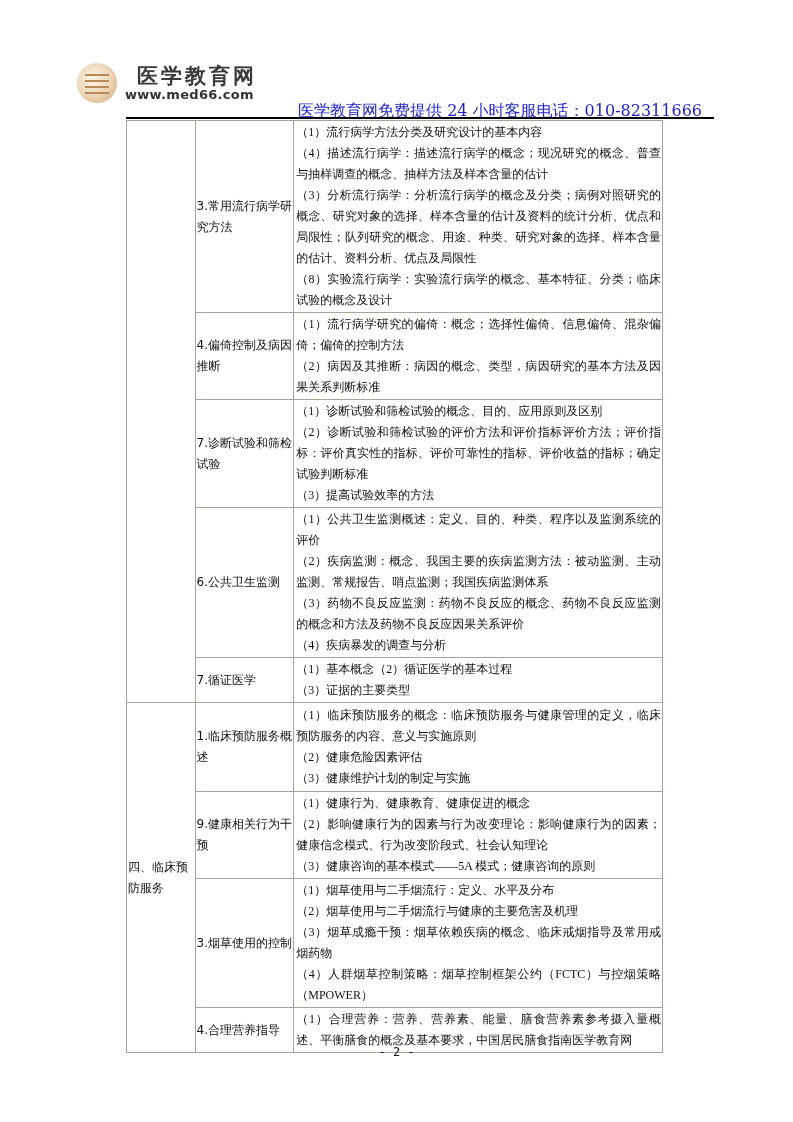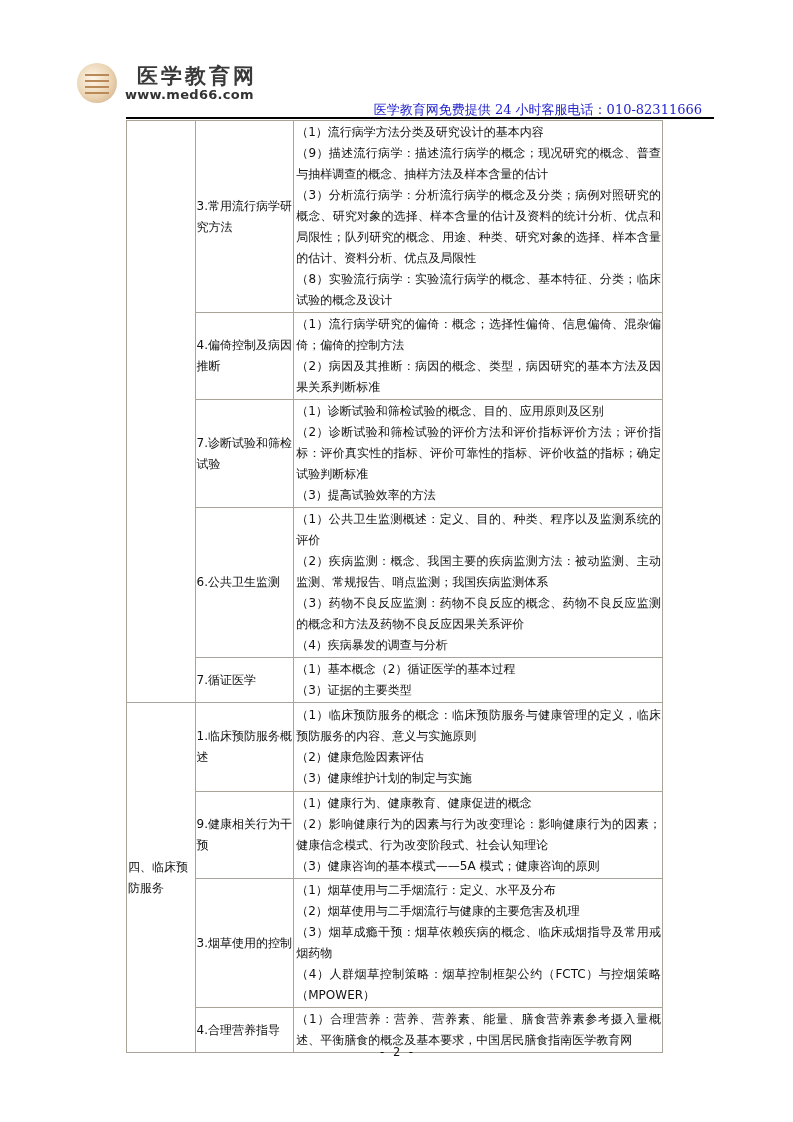--- a/index.html
+++ b/index.html
@@ -6,30 +6,30 @@
   body { width:793px; height:1122px; position:relative; overflow:hidden;
          font-family:"DejaVu Sans", "Liberation Sans", sans-serif; color:#111; }
   .logo { position:absolute; left:73px; top:57px; width:200px; height:50px; }
   .logo-circle { position:absolute; left:4px; top:6px; width:40px; height:40px; border-radius:50%;
     background:radial-gradient(circle at 40% 40%, #fff6e8 0%, #ead3b2 55%, #c9a57a 100%); }
   .logo-circle i { position:absolute; left:8px; width:24px; height:2px; background:#b98a58; }
   .logo-title { position:absolute; left:64px; top:5px; font-size:21px; font-weight:bold; letter-spacing:3px;
     color:#3a3a3a; font-family:"DejaVu Sans", sans-serif; }
   .logo-url { position:absolute; left:52px; top:30px; font-size:13px; font-weight:bold; color:#333;
     font-family:"DejaVu Sans", sans-serif; letter-spacing:0.3px;text-align:right; }
-  .hotline { position:absolute; right:91px; top:101px; font-size:13px; color:#1f1fcf;
+  .hotline { position:absolute; right:91px; top:101px; font-size:16px; color:#1f1fcf;
     font-family:"DejaVu Serif", serif; }
   .rule { position:absolute; left:126px; top:117px; width:588px; height:2px; background:#000; }
   table.main { position:absolute; left:126px; top:120px; width:537px; border-collapse:collapse;
     font-size:12px; line-height:21px; }
   table.main td { border:1px solid #a8a49a; vertical-align:middle; padding:10px 1px; }
   td.c1 { width:65px; }
   td.c2 { width:95px; padding-left:1px !important; }
   td.c3 { width:362px; padding:1px 1px 1px 2px !important; }
-  .item { display:block; text-align:justify; }
+  .item { display:block; text-align:justify;font-family:Liberation Serif, serif; }
   .pagenum { position:absolute; left:0; width:793px; top:1045px; text-align:center; font-size:12px;
     font-family:"DejaVu Sans Mono", monospace; }
 </style>
 </head>
 <body>
 
 <div class="logo">
   <div class="logo-circle">
     <i style="top:11px"></i>
       <i style="top:17px"></i>
@@ -44,21 +44,21 @@
 <div class="rule"></div>
 
 <table class="main">
   <tbody>
 
     <tr style="height:189px">
       <td class="c1" rowspan="5"></td>
       <td class="c2">3.常用流行病学研究方法</td>
       <td class="c3">
         <span class="item">（1）流行病学方法分类及研究设计的基本内容</span>
-        <span class="item">（9）描述流行病学：描述流行病学的概念；现况研究的概念、普查与抽样调查的概念、抽样方法及样本含量的估计</span>
+        <span class="item">（4）描述流行病学：描述流行病学的概念；现况研究的概念、普查与抽样调查的概念、抽样方法及样本含量的估计</span>
         <span class="item">（3）分析流行病学：分析流行病学的概念及分类；病例对照研究的概念、研究对象的选择、样本含量的估计及资料的统计分析、优点和局限性；队列研究的概念、用途、种类、研究对象的选择、样本含量的估计、资料分析、优点及局限性</span>
         <span class="item">（8）实验流行病学：实验流行病学的概念、基本特征、分类；临床试验的概念及设计</span>
       </td>
     </tr>
     <tr style="height:87px">
       <td class="c2">4.偏倚控制及病因推断</td>
       <td class="c3">
         <span class="item">（1）流行病学研究的偏倚：概念；选择性偏倚、信息偏倚、混杂偏倚；偏倚的控制方法</span>
         <span class="item">（2）病因及其推断：病因的概念、类型，病因研究的基本方法及因果关系判断标准</span>
       </td>

